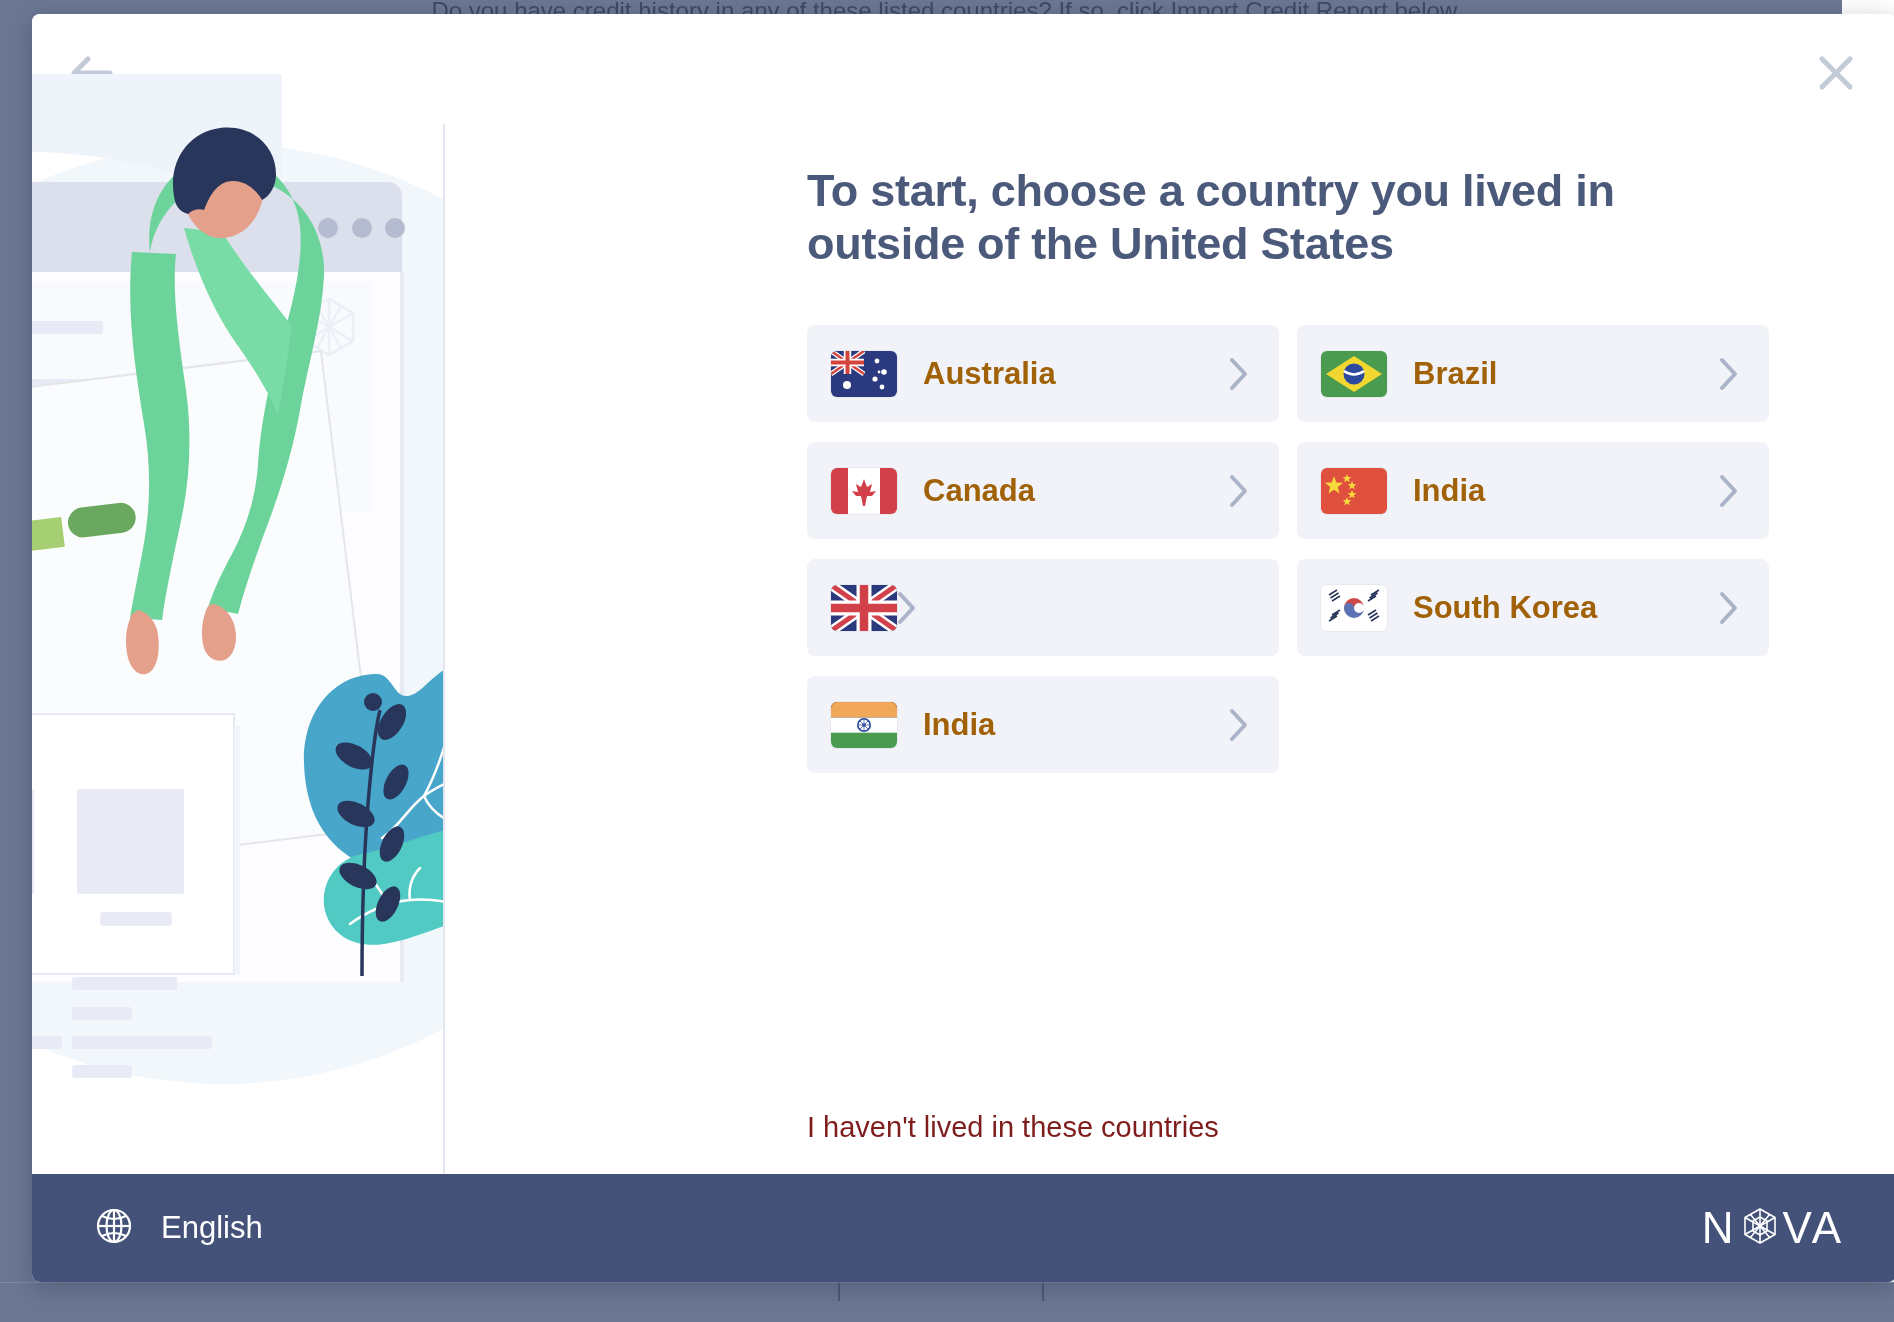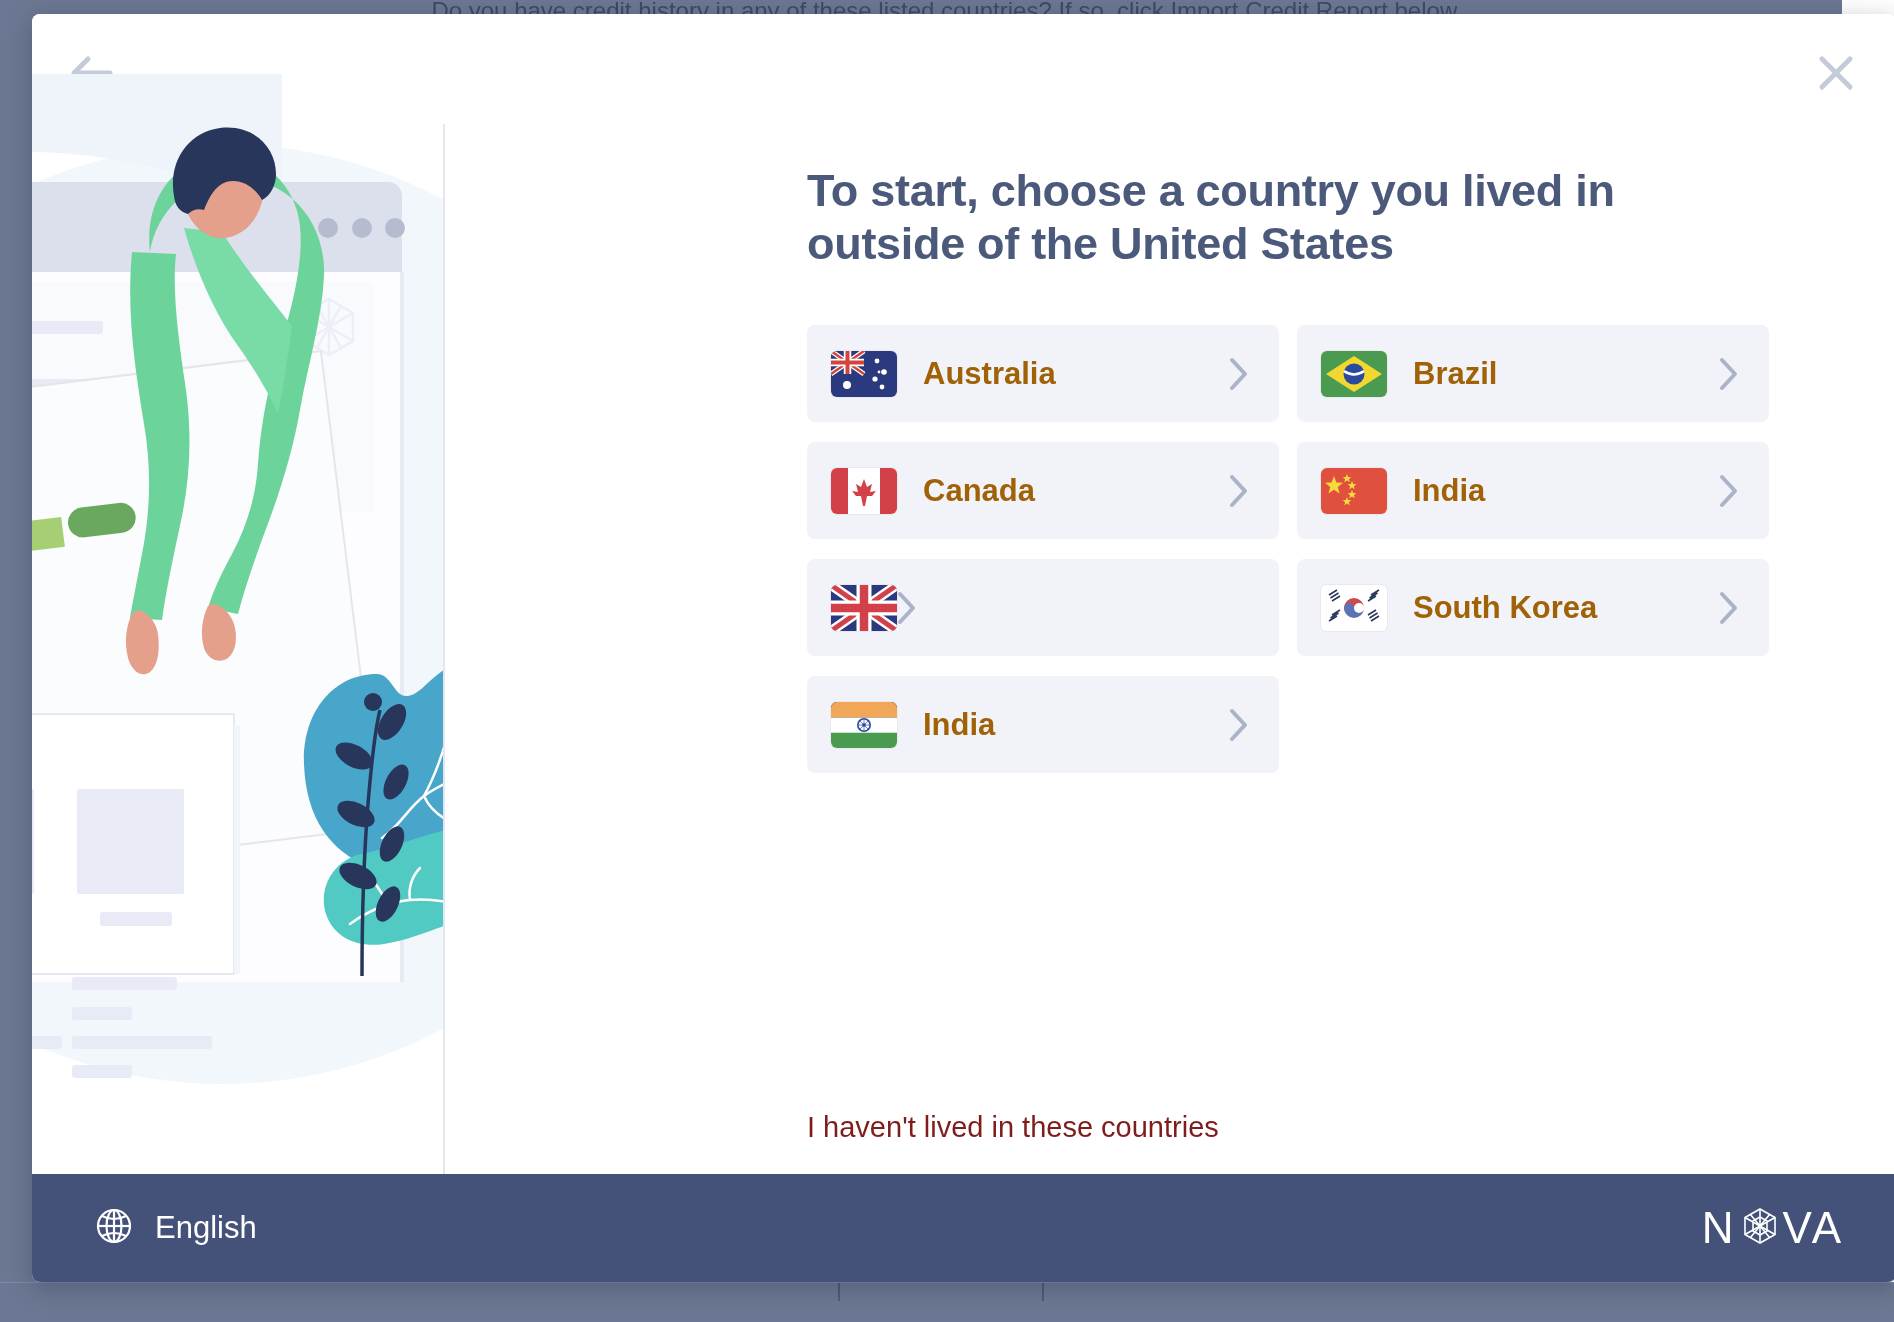--- a/index.html
+++ b/index.html
@@ -191,21 +191,21 @@
     height: 108px;
     background: #44527a;
     display: flex;
     align-items: center;
     justify-content: space-between;
     padding: 0 52px 0 62px;
   }
   .lang {
     display: flex;
     align-items: center;
-    gap: 21px;
+    gap: 27px;
     cursor: pointer;
   }
   .lang-label {
     color: #ffffff;
     font-size: 31px;
   }
   .logo {
     display: flex;
     align-items: center;
     gap: 2px;

